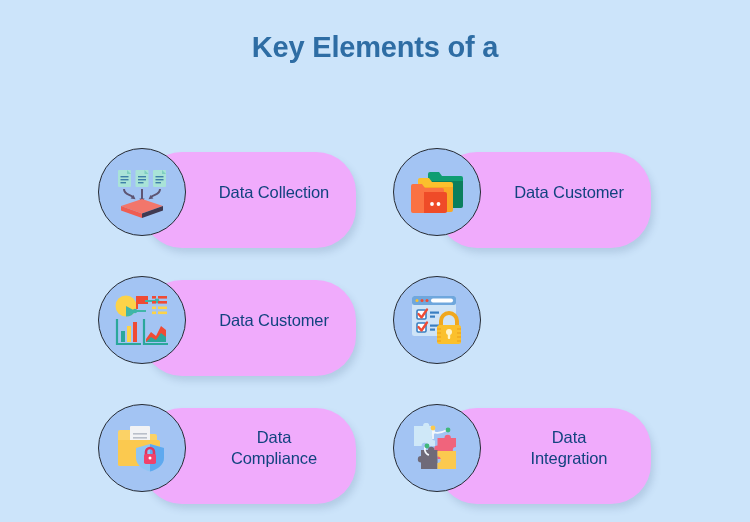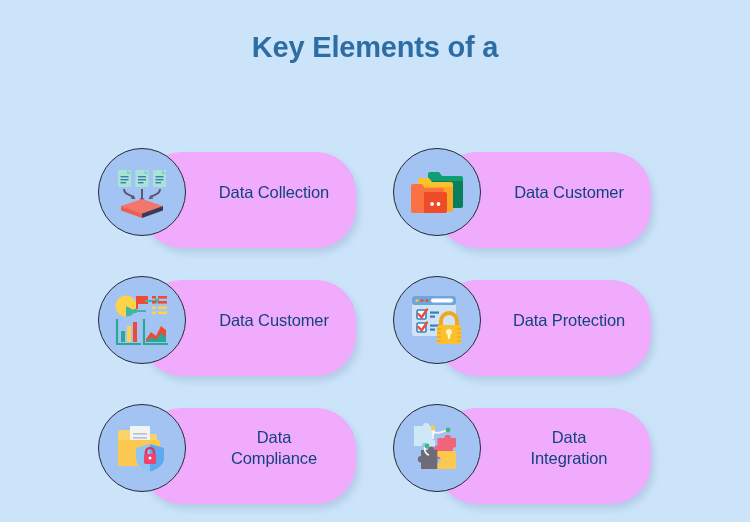--- a/index.html
+++ b/index.html
@@ -212,23 +212,20 @@
           <rect x="19" y="29" width="4" height="20" fill="#ef4b34"></rect>
 
           <path d="M30 26 v25 h24" stroke="#2aa79b" stroke-width="2.2" fill="none"></path>
           <path d="M32 46 L37 39 L42 43 L47 33 L52 37 L52 49 L32 49 Z" fill="#ef4b34"></path>
           <path d="M32 49 L37 44 L42 47 L47 40 L52 44 L52 49 Z" fill="#2aa79b"></path>
         </svg>
       </div>
     </div>
 
     <div class="card col-2">
-      <div class="pill">
-        <div class="pill-label">Data Protection</div>
-      </div>
       <div class="circle">
         <svg width="54" height="52" viewBox="0 0 54 52">
 
           <rect x="2" y="2" width="44" height="40" rx="2.5" fill="#cfe4f7"></rect>
           <rect x="2" y="2" width="44" height="9" rx="2.5" fill="#6fa7dd"></rect>
           <circle cx="7" cy="6.5" r="1.5" fill="#fbc02d"></circle>
           <circle cx="12" cy="6.5" r="1.5" fill="#ef4b34"></circle>
           <circle cx="17" cy="6.5" r="1.5" fill="#ef4b34"></circle>
           <rect x="21" y="4.5" width="22" height="4" rx="2" fill="#ffffff"></rect>
 

